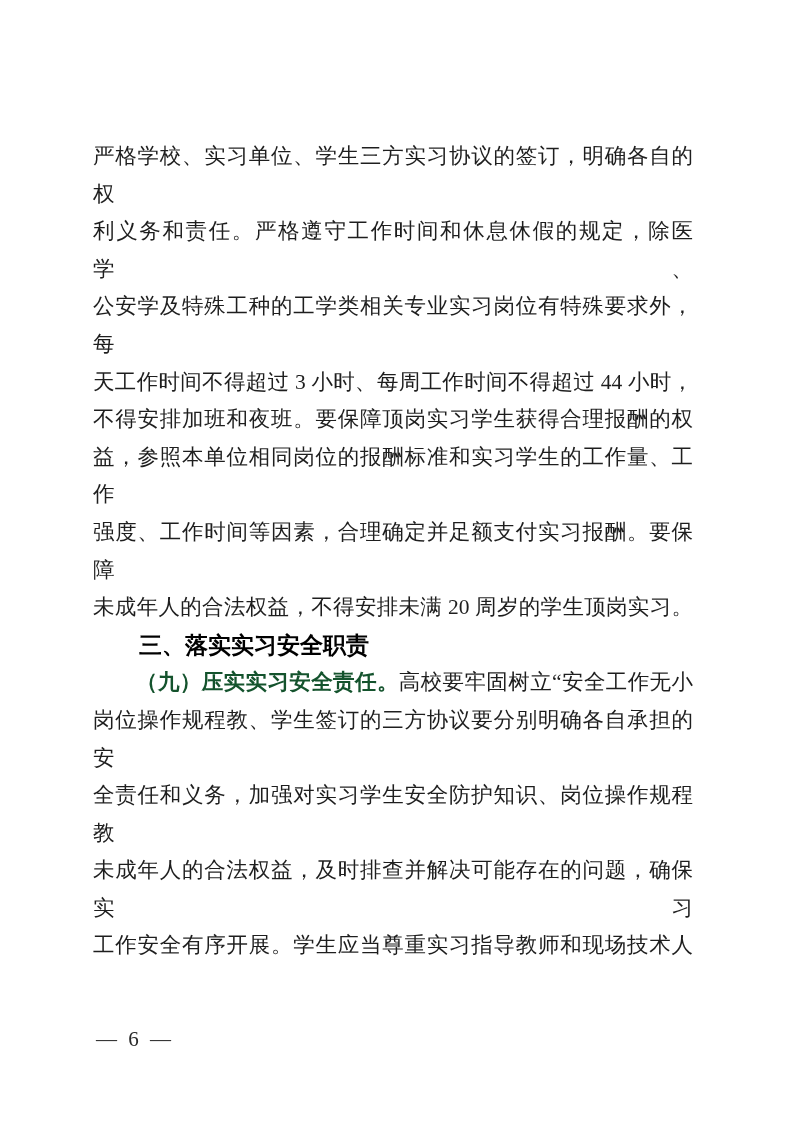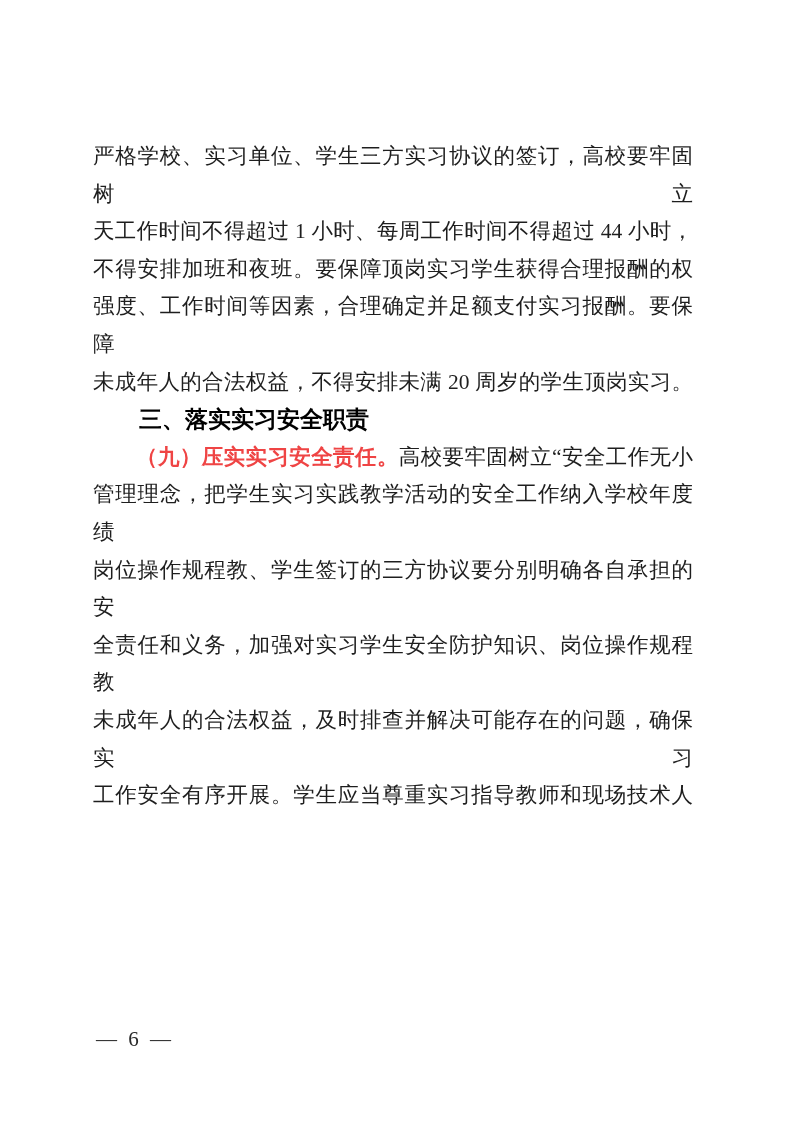--- a/index.html
+++ b/index.html
@@ -38,44 +38,46 @@
     text-align: right;
     text-align-last: left;
     text-indent: 2em;
     font-weight: 700;
     color: #000000;
     font-size: 23px;
     font-family: "Liberation Sans", "DejaVu Sans", sans-serif;
   }
   .lead {
     font-weight: 700;
-    color: #ef4444;
+    color: #14532d;
   }
   .page-number {
     position: absolute;
     left: 96px;
     top: 1027px;
     font-size: 21px;
     color: #2a2a2a;
     letter-spacing: 3px;
     font-family: "Liberation Serif", "DejaVu Serif", serif;
   }
 </style>
 </head>
 <body>
 
 <div class="page">
   <div class="content">
-      <div class="line">严格学校、实习单位、学生三方实习协议的签订，高校要牢固树立</div>
-      <div class="line">天工作时间不得超过 1 小时、每周工作时间不得超过 44 小时，</div>
+      <div class="line">严格学校、实习单位、学生三方实习协议的签订，明确各自的权</div>
+      <div class="line">利义务和责任。严格遵守工作时间和休息休假的规定，除医学、</div>
+      <div class="line">公安学及特殊工种的工学类相关专业实习岗位有特殊要求外，每</div>
+      <div class="line">天工作时间不得超过 3 小时、每周工作时间不得超过 44 小时，</div>
       <div class="line">不得安排加班和夜班。要保障顶岗实习学生获得合理报酬的权</div>
+      <div class="line">益，参照本单位相同岗位的报酬标准和实习学生的工作量、工作</div>
       <div class="line">强度、工作时间等因素，合理确定并足额支付实习报酬。要保障</div>
       <div class="line">未成年人的合法权益，不得安排未满 20 周岁的学生顶岗实习。</div>
       <div class="line l-heading">三、落实实习安全职责</div>
       <div class="line l-lead"><span class="lead">（九）压实实习安全责任。</span>高校要牢固树立“安全工作无小</div>
-      <div class="line">管理理念，把学生实习实践教学活动的安全工作纳入学校年度绩</div>
       <div class="line">岗位操作规程教、学生签订的三方协议要分别明确各自承担的安</div>
       <div class="line">全责任和义务，加强对实习学生安全防护知识、岗位操作规程教</div>
       <div class="line">未成年人的合法权益，及时排查并解决可能存在的问题，确保实习</div>
       <div class="line">工作安全有序开展。学生应当尊重实习指导教师和现场技术人</div>
     </div>
   <div class="page-number">— 6 —</div>
 </div>
 
 </body></html>

